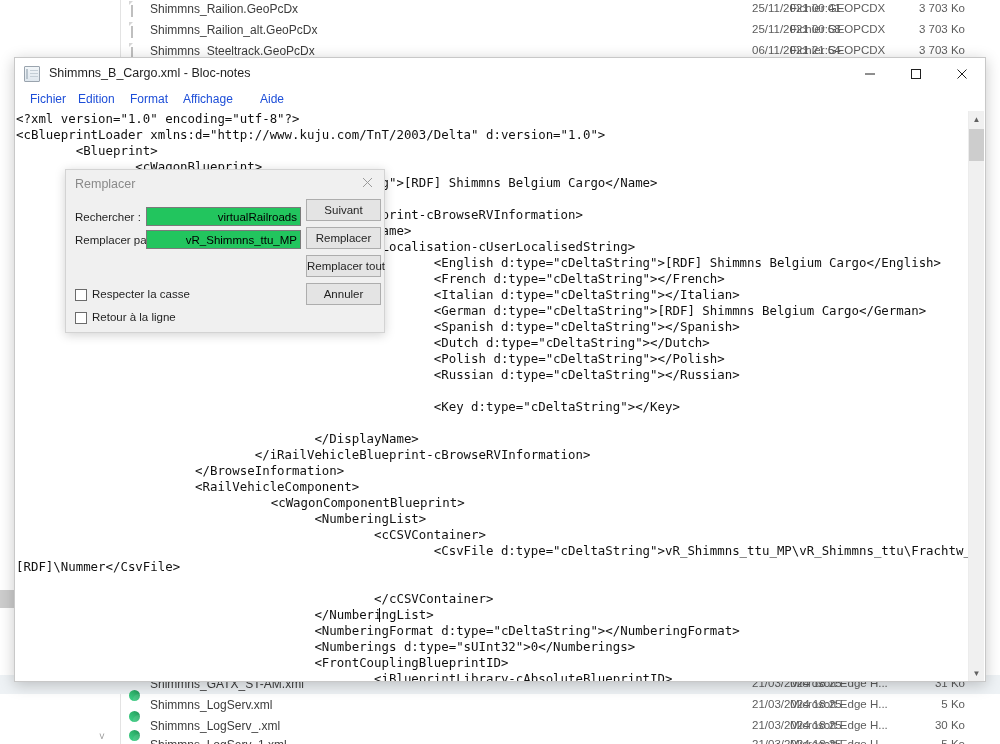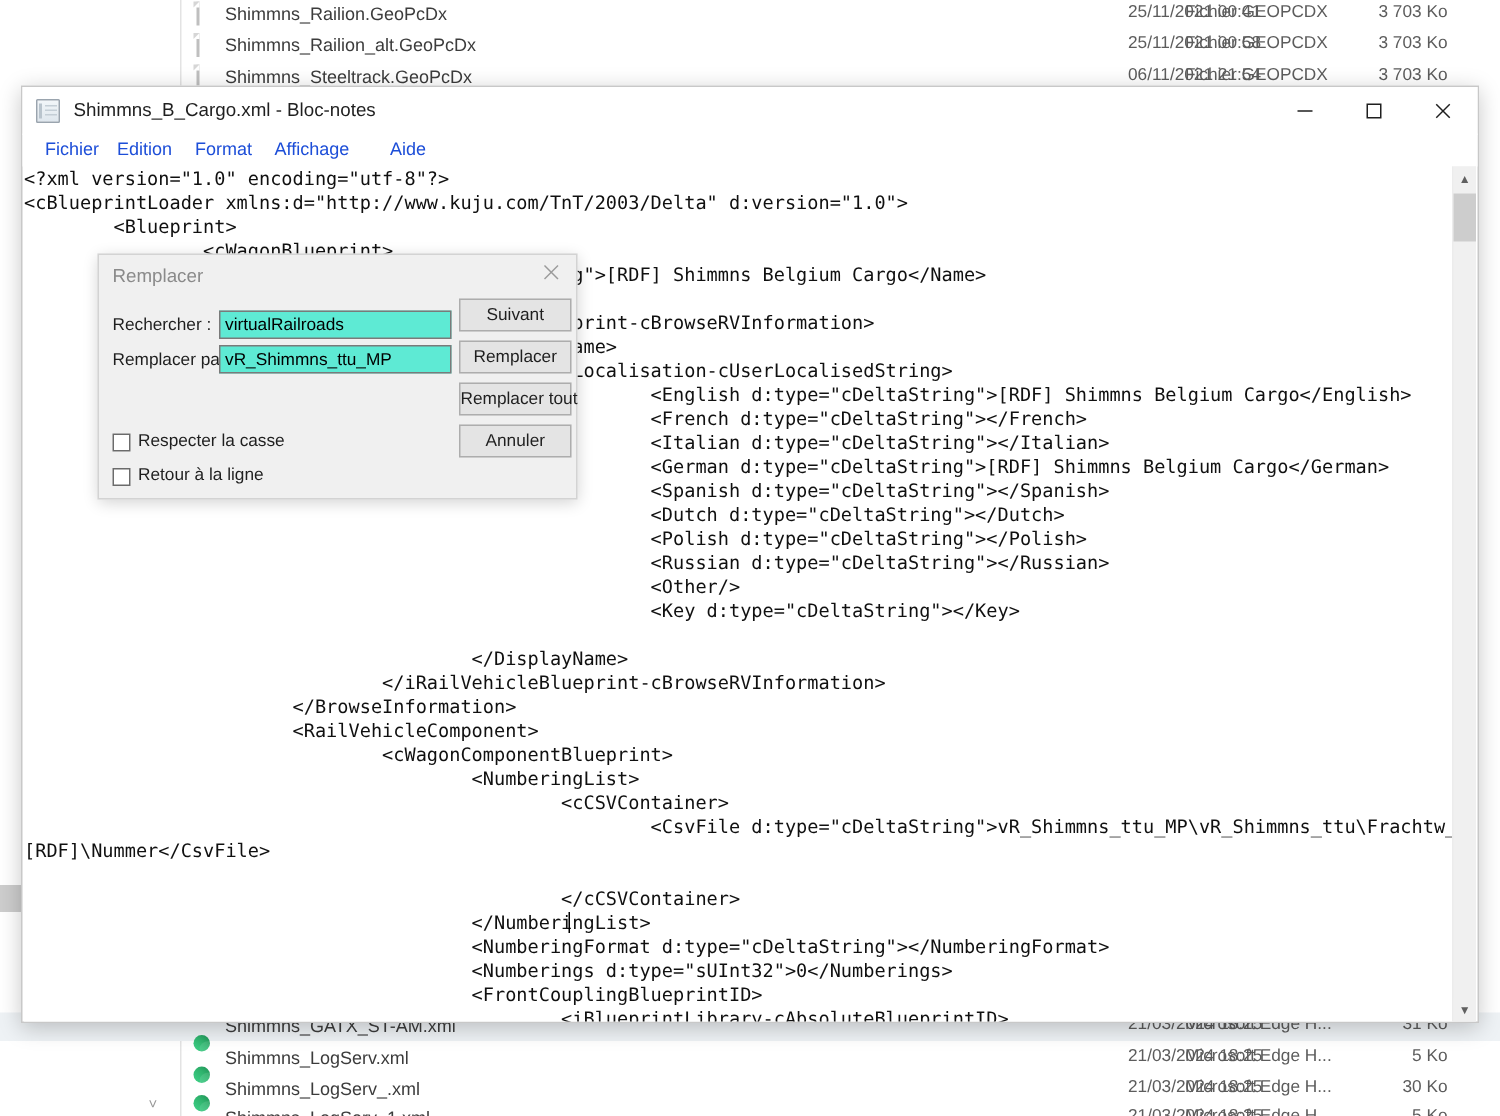--- a/index.html
+++ b/index.html
@@ -305,29 +305,30 @@
   }
   .dlg-label {
     position: absolute;
     font-size: 11.5px;
     color: #1f1f1f;
     white-space: nowrap;
   }
   .dlg-input {
     position: absolute;
     height: 19px;
-    background: #5eead4;
+    background: #22c55e;
     border: 1px solid #7a7a7a;
     box-sizing: border-box;
     font-family: "Liberation Sans", sans-serif;
     font-size: 11.5px;
     color: #000000;
     padding: 0 3px;
     line-height: 17px;
     outline: none;
+    text-align: right;
   }
   .dlg-btn {
     position: absolute;
     width: 75px;
     height: 22px;
     background: #e4e4e4;
     border: 1px solid #adadad;
     box-sizing: border-box;
     font-family: "Liberation Sans", sans-serif;
     font-size: 11.5px;
@@ -473,27 +474,26 @@
         <div class="np-line" style="top: 112px;">                                        &lt;DisplayName&gt;</div>
         <div class="np-line" style="top: 128px;">                                                &lt;Localisation-cUserLocalisedString&gt;</div>
         <div class="np-line" style="top: 144px;">                                                        &lt;English d:type="cDeltaString"&gt;[RDF] Shimmns Belgium Cargo&lt;/English&gt;</div>
         <div class="np-line" style="top: 160px;">                                                        &lt;French d:type="cDeltaString"&gt;&lt;/French&gt;</div>
         <div class="np-line" style="top: 176px;">                                                        &lt;Italian d:type="cDeltaString"&gt;&lt;/Italian&gt;</div>
         <div class="np-line" style="top: 192px;">                                                        &lt;German d:type="cDeltaString"&gt;[RDF] Shimmns Belgium Cargo&lt;/German&gt;</div>
         <div class="np-line" style="top: 208px;">                                                        &lt;Spanish d:type="cDeltaString"&gt;&lt;/Spanish&gt;</div>
         <div class="np-line" style="top: 224px;">                                                        &lt;Dutch d:type="cDeltaString"&gt;&lt;/Dutch&gt;</div>
         <div class="np-line" style="top: 240px;">                                                        &lt;Polish d:type="cDeltaString"&gt;&lt;/Polish&gt;</div>
         <div class="np-line" style="top: 256px;">                                                        &lt;Russian d:type="cDeltaString"&gt;&lt;/Russian&gt;</div>
-        <div class="np-line" style="top: 272px;">                                                        &lt;Other/&gt;</div>
         <div class="np-line" style="top: 288px;">                                                        &lt;Key d:type="cDeltaString"&gt;&lt;/Key&gt;</div>
         <div class="np-line" style="top: 320px;">                                        &lt;/DisplayName&gt;</div>
         <div class="np-line" style="top: 352px;">                        &lt;/BrowseInformation&gt;</div>
         <div class="np-line" style="top: 336px;">                                &lt;/iRailVehicleBlueprint-cBrowseRVInformation&gt;</div>
         <div class="np-line" style="top: 368px;">                        &lt;RailVehicleComponent&gt;</div>
-        <div class="np-line" style="top: 384px;">                                &lt;cWagonComponentBlueprint&gt;</div>
+        <div class="np-line" style="top: 384px; margin-left: 16px;">                                &lt;cWagonComponentBlueprint&gt;</div>
         <div class="np-line" style="top: 400px;">                                        &lt;NumberingList&gt;</div>
         <div class="np-line" style="top: 416px;">                                                &lt;cCSVContainer&gt;</div>
         <div class="np-line" style="top: 432px;">                                                        &lt;CsvFile d:type="cDeltaString"&gt;vR_Shimmns_ttu_MP\vR_Shimmns_ttu\Frachtw_Pack</div>
         <div class="np-line" style="top: 448px;">[RDF]\Nummer&lt;/CsvFile&gt;</div>
         <div class="np-line" style="top: 464px;"></div>
         <div class="np-line" style="top: 480px;">                                                &lt;/cCSVContainer&gt;</div>
         <div class="np-line" style="top: 496px;">                                        &lt;/NumberingList&gt;</div>
         <div class="np-line" style="top: 512px;">                                        &lt;NumberingFormat d:type="cDeltaString"&gt;&lt;/NumberingFormat&gt;</div>
         <div class="np-line" style="top: 528px;">                                        &lt;Numberings d:type="sUInt32"&gt;0&lt;/Numberings&gt;</div>
         <div class="np-line" style="top: 560px;">                                                &lt;iBlueprintLibrary-cAbsoluteBlueprintID&gt;</div>

